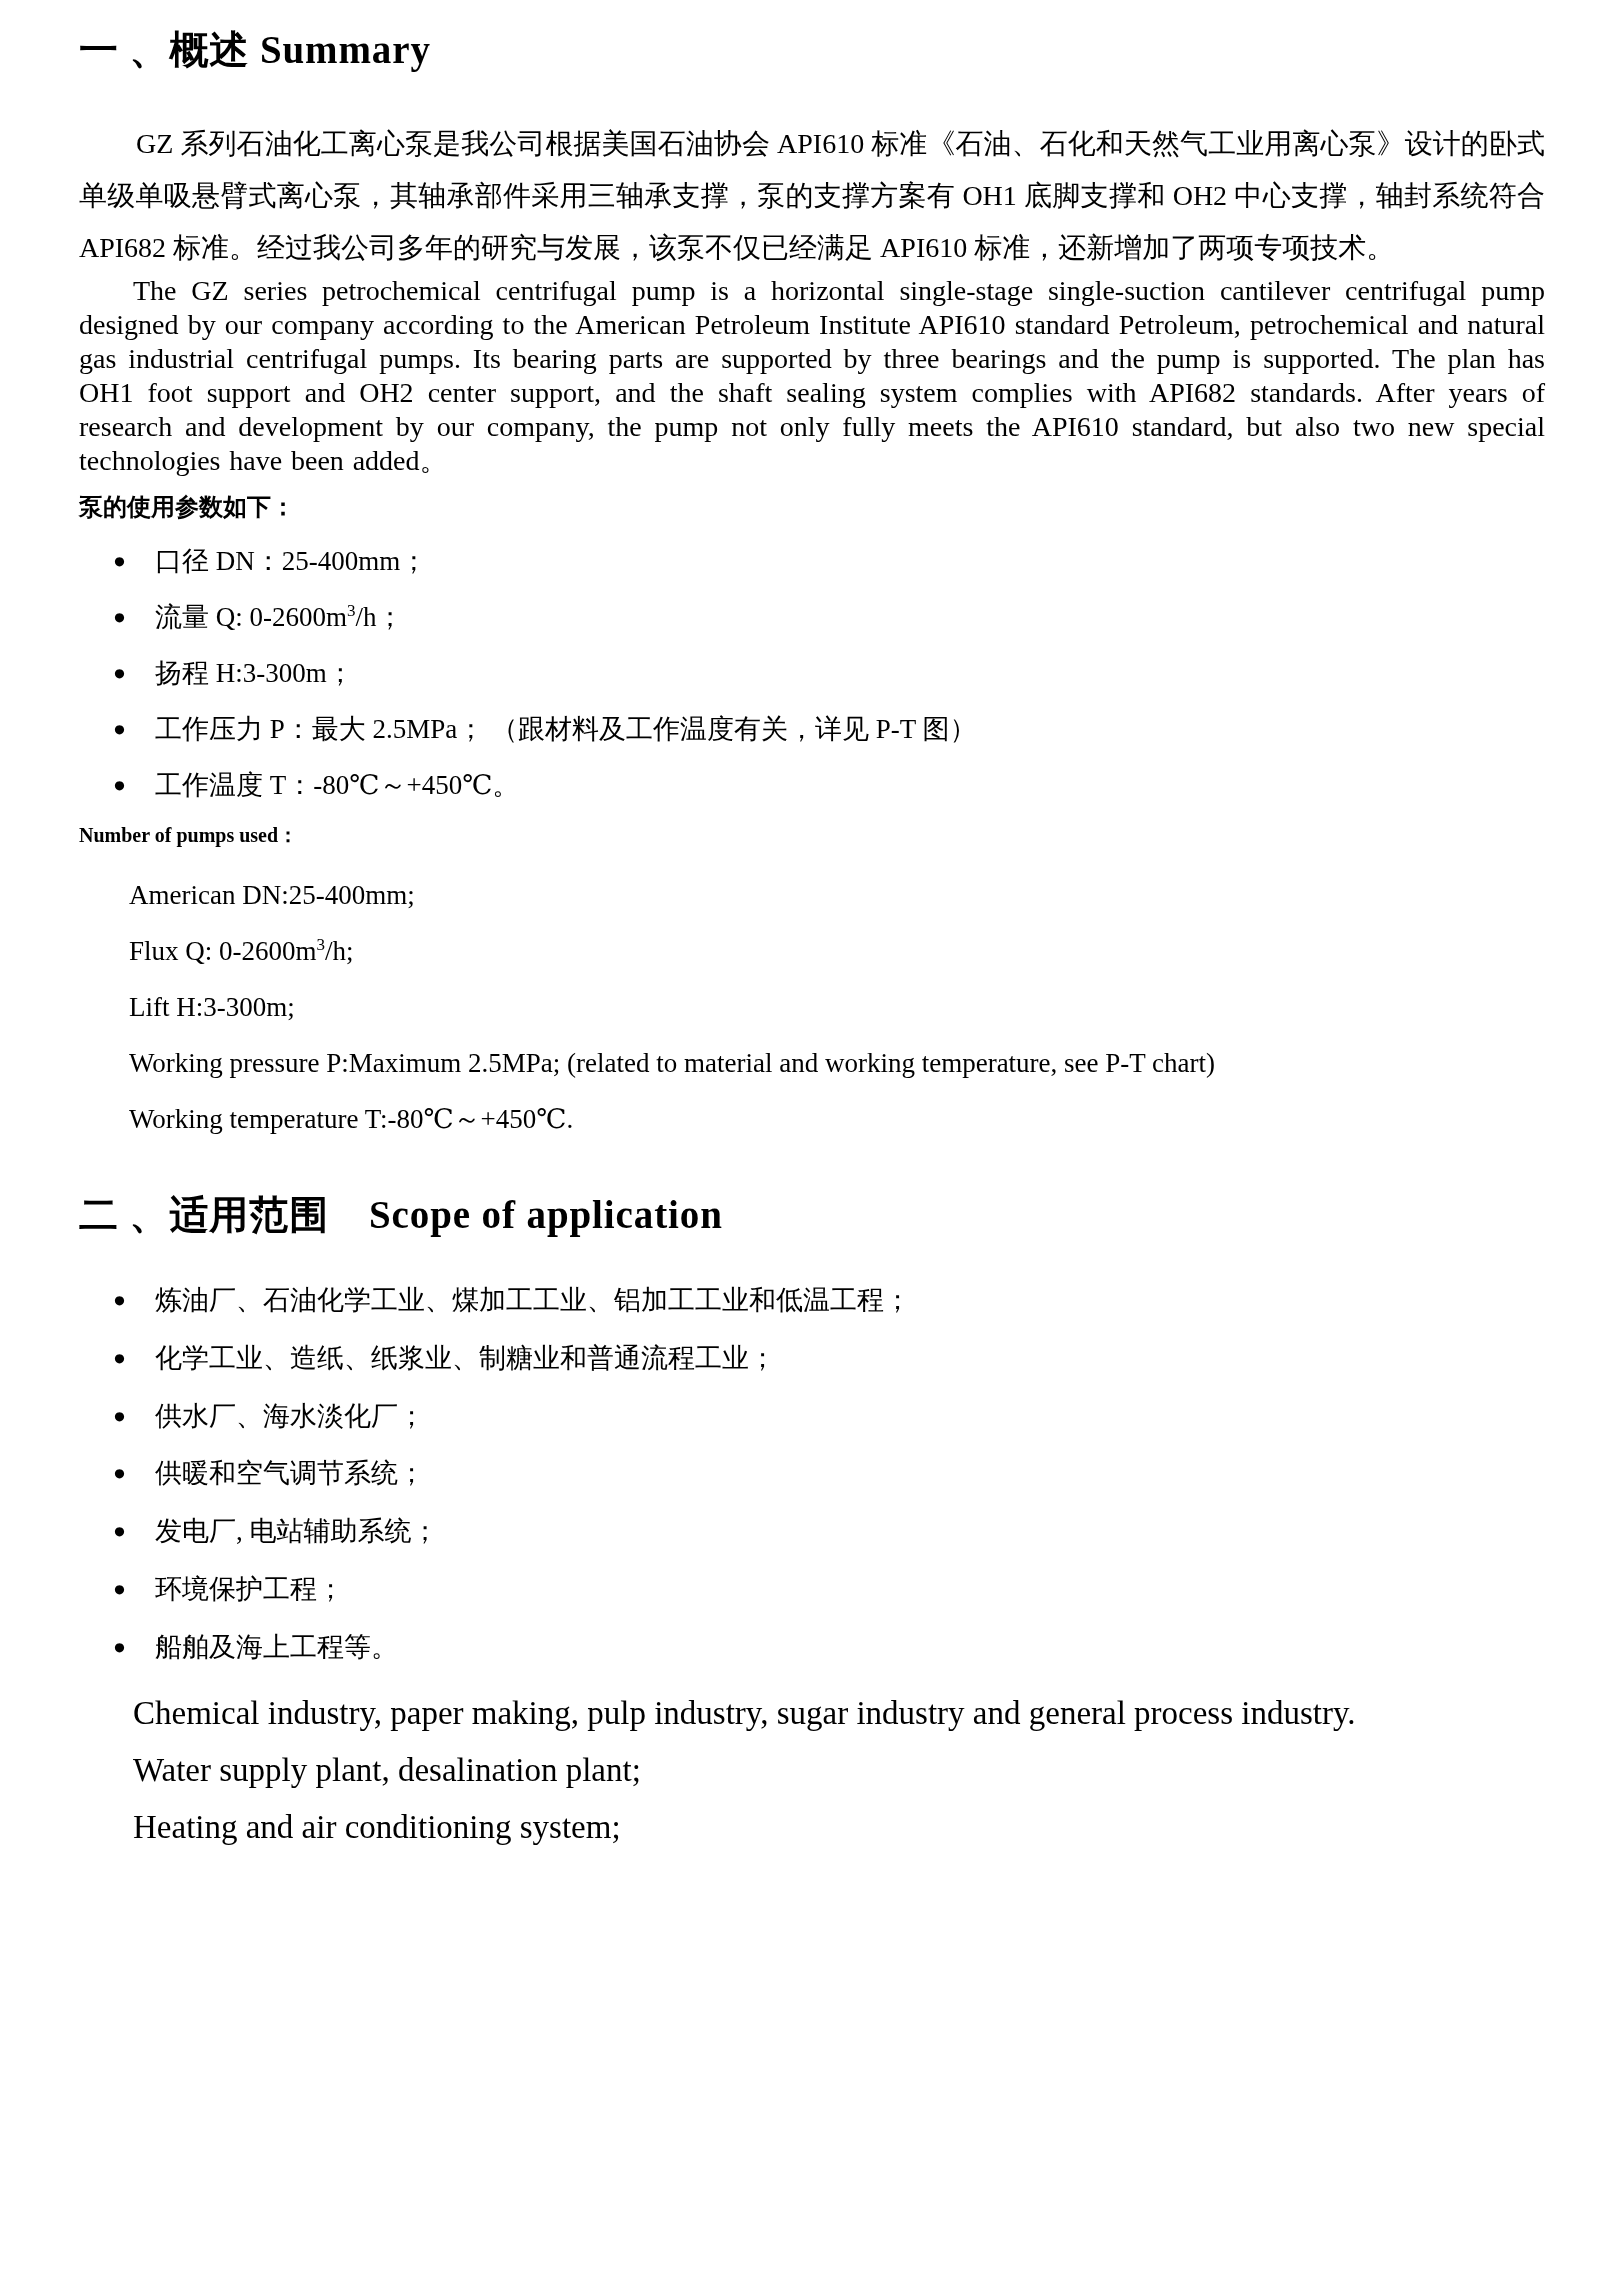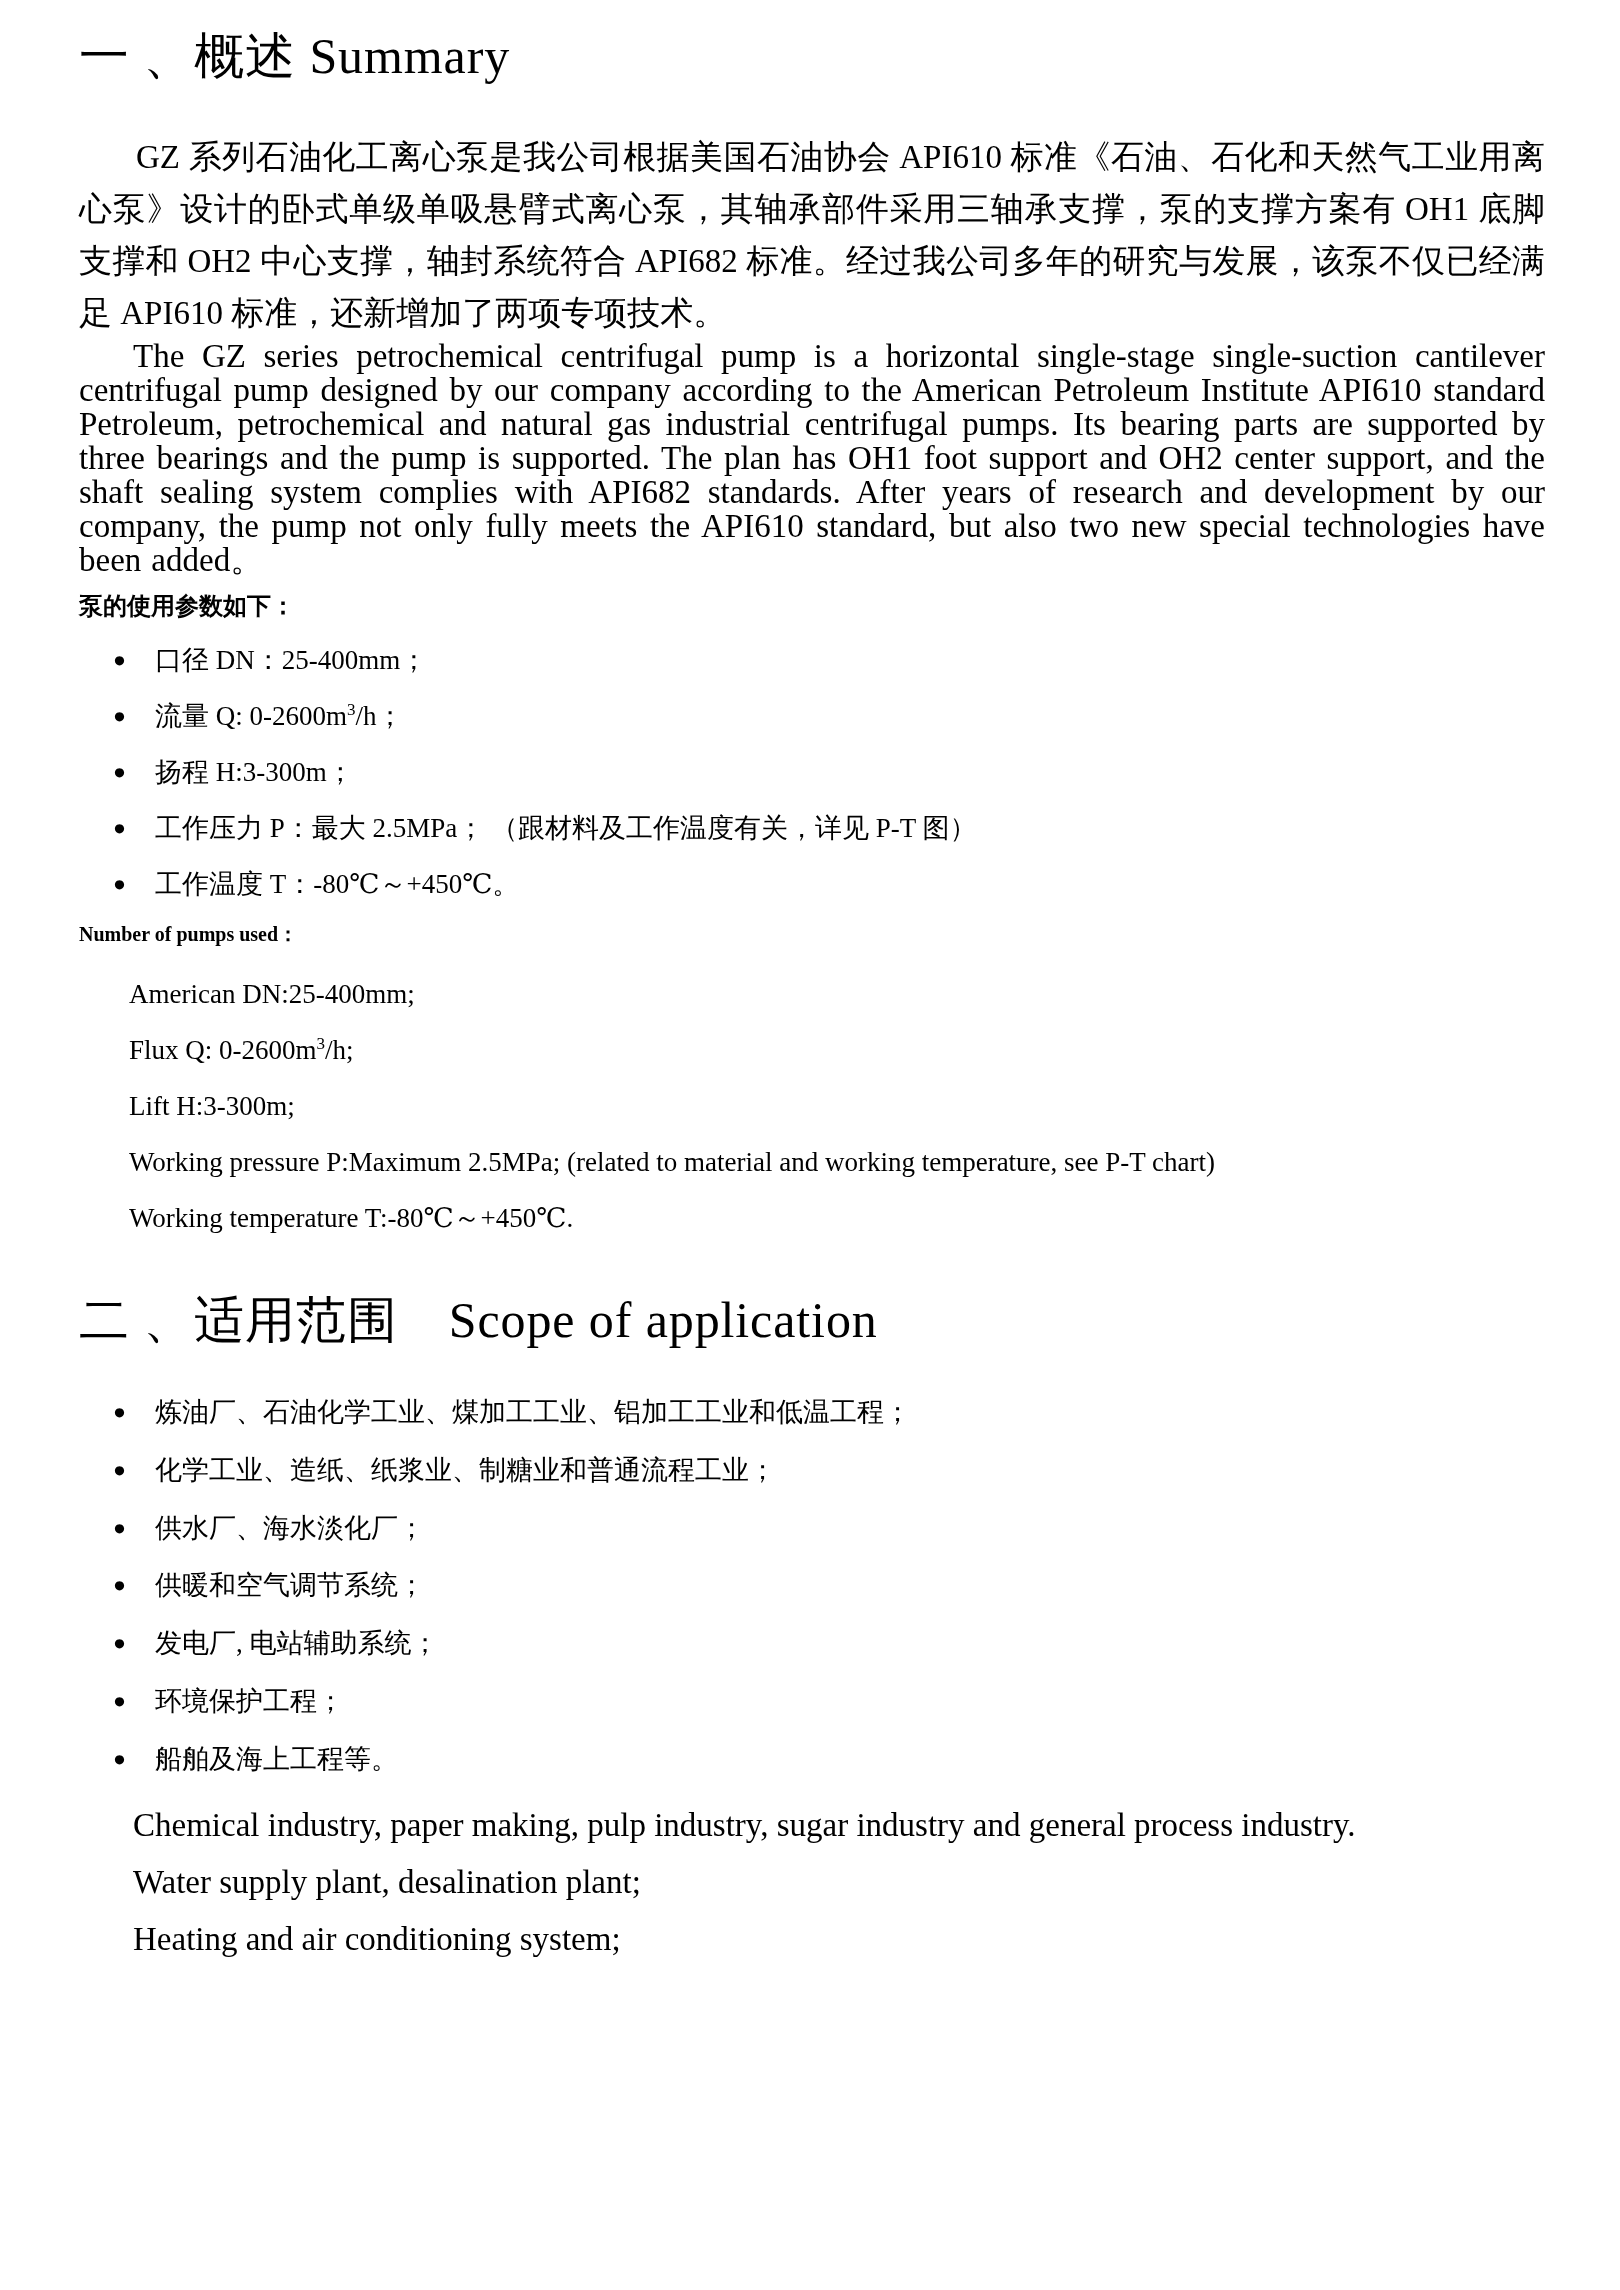--- a/index.html
+++ b/index.html
@@ -9,27 +9,27 @@
     color: #000000;
   }
   .page {
     width: 1620px;
     min-height: 2291px;
     box-sizing: border-box;
     padding: 16px 75px 54px 79px;
     background: #ffffff;
   }
   .h-major {
-    font-size: 50px;
-    font-weight: 400;
+    font-size: 39px;
+    font-weight: 700;
     margin: 7.2px 0 41px 0;
     letter-spacing: 0.9px;
   }
   .h-major.second { margin: 41px 0 39px 0; }
-  .para { font-size: 33px; margin: 0; text-align: justify; }
+  .para { font-size: 28px; margin: 0; text-align: justify; }
   .para-cn { line-height: 52px; text-indent: 57px; }
   .para-en { line-height: 34px; text-indent: 54px; word-spacing: 1.8px; }
   .subhead-cn {
     font-size: 24px;
     font-weight: 700;
     margin: 12.5px 0 19.7px 0;
   }
   .subhead-en {
     font-size: 20px;
     font-weight: 700;

